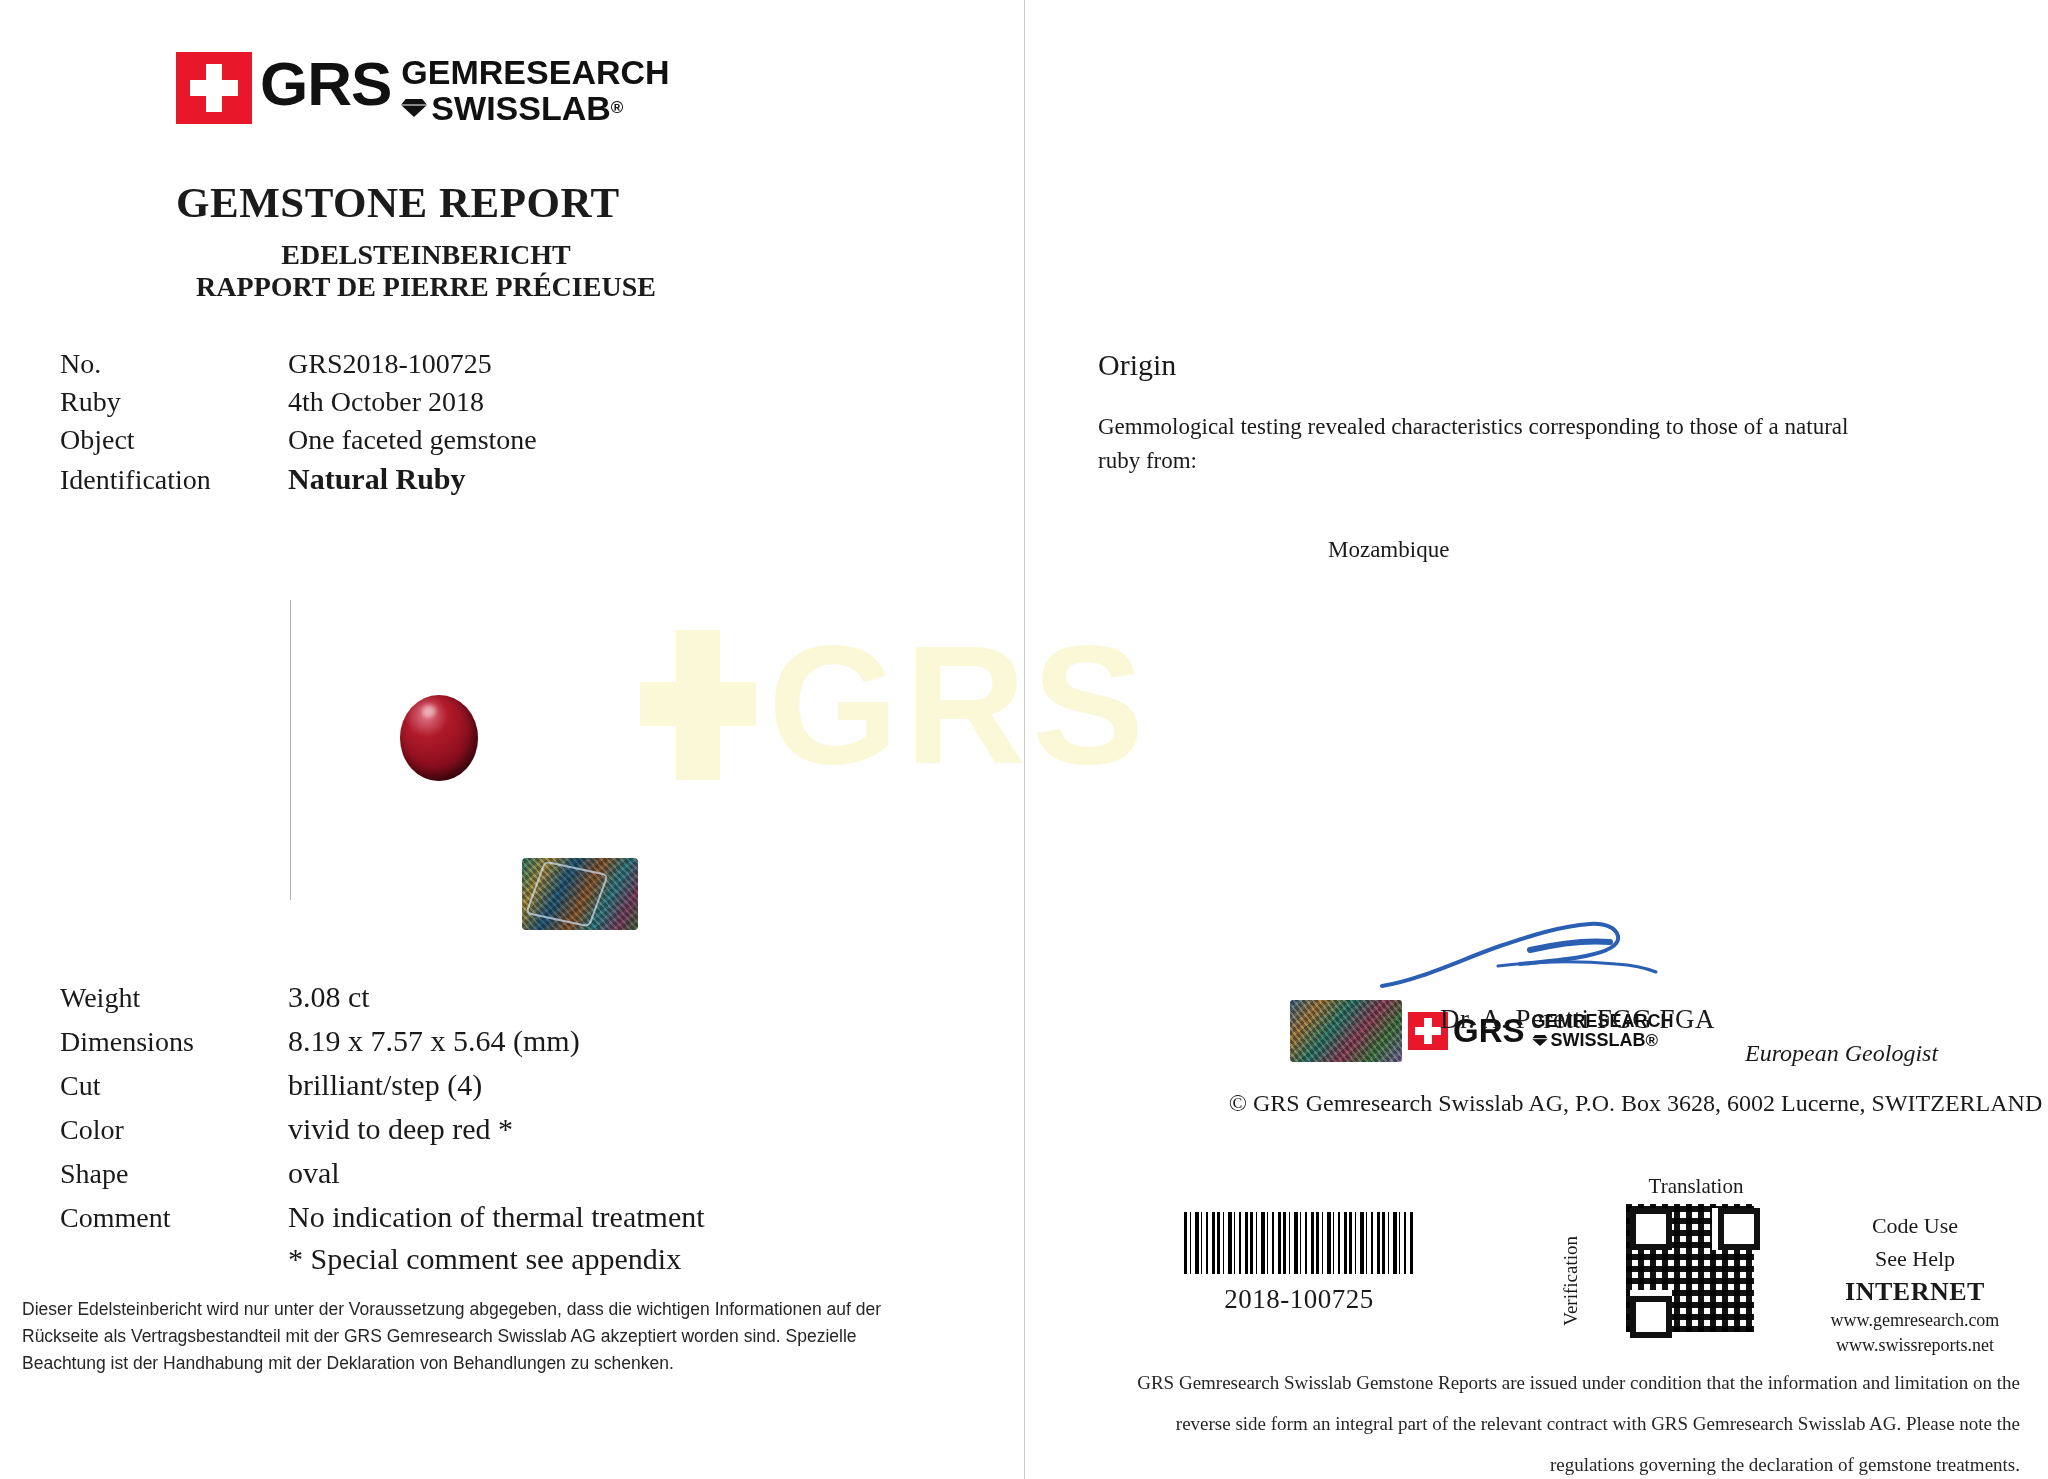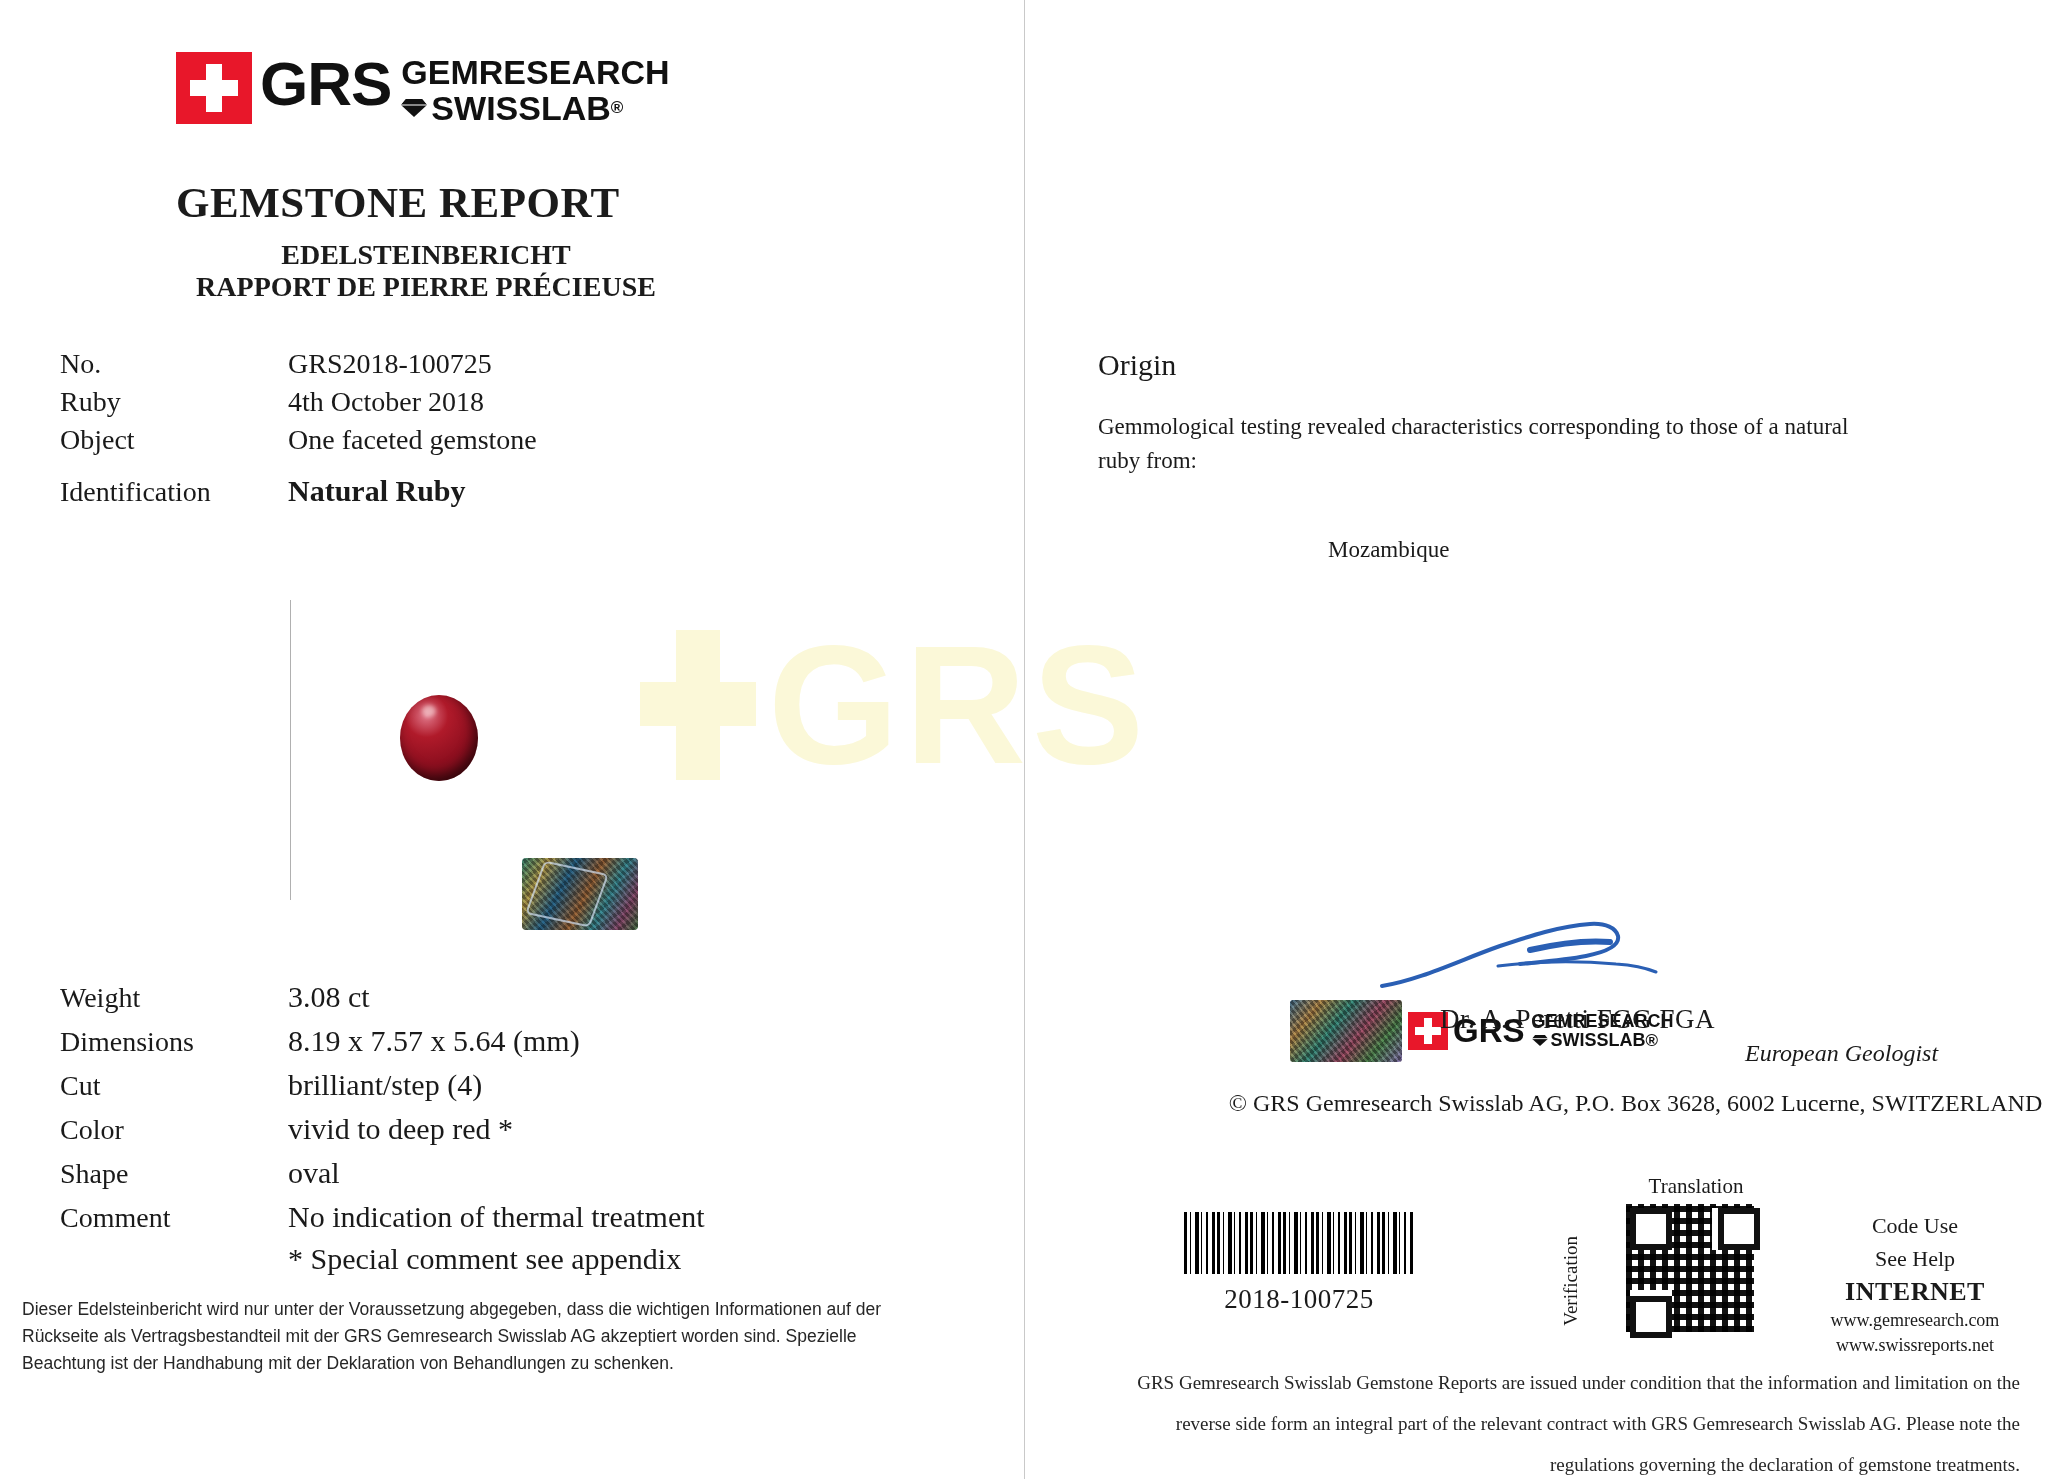--- a/index.html
+++ b/index.html
@@ -182,21 +182,20 @@
     width: 228px;
     flex: 0 0 auto;
     font-size: 28px;
   }
   .fval {
     font-size: 28px;
   }
   .fval.bold {
     font-weight: bold;
     font-size: 30px;
-    margin-top: 12px;
   }
 
   
   .gem-area {
     position: absolute;
     left: 290px;
     top: 600px;
     width: 460px;
     height: 340px;
   }

